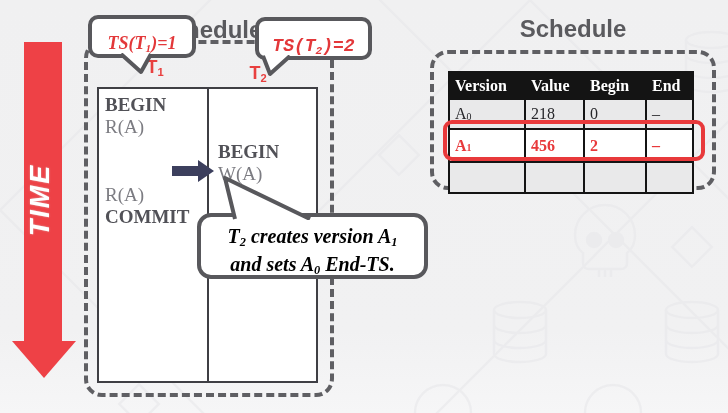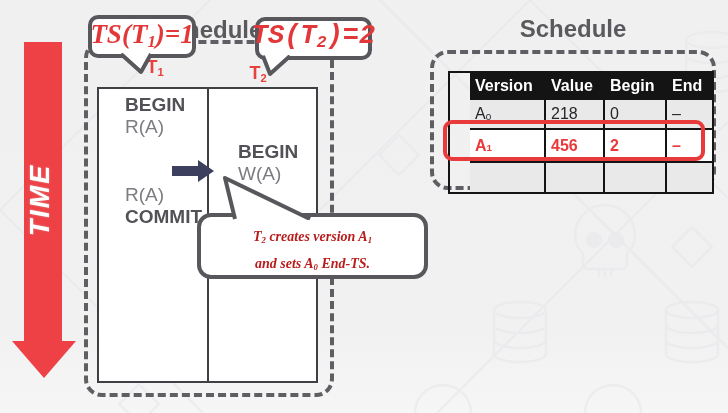--- a/index.html
+++ b/index.html
@@ -2,21 +2,21 @@
 <html><head>
 <meta charset="utf-8">
 <style>
   html,body { margin:0; padding:0; }
   .stage {
     position:relative; width:728px; height:413px; overflow:hidden;
     background:linear-gradient(180deg,#f0f0f1 0%,#f1f1f2 80%,#f6f6f7 100%);
     font-family:"Liberation Sans", sans-serif;
   }
   .abs { position:absolute; }
-  .mono { font-family:Liberation Sans, sans-serif;padding-left:20px; }
+  .mono { font-family:Liberation Serif, serif; }
   .serifI { font-family:"Liberation Serif","DejaVu Serif",serif; font-style:italic; font-weight:bold; }
 
   
   .bgpat { left:0; top:0; z-index:0; opacity:.55; }
 
   
   .time-arrow-svg { left:10px; top:42px; z-index:1; }
   .time-label {
     left:-37px; top:182px; width:160px; height:36px; z-index:2;
     transform:rotate(-90deg); text-align:center;
@@ -49,31 +49,31 @@
   .op-t1-read2  { left:105px; top:184px; }
   .op-t1-commit { left:105px; top:206px;text-align:right; }
   .op-t2-begin  { left:218px; top:141px; }
   .op-t2-write  { left:218px; top:163px; }
   .exec-arrow { left:172px; top:157px; z-index:3; }
 
   
   .bubble { background:#ffffff; border:4px solid #58585c; box-sizing:border-box; }
   .badge {
     z-index:6; border-radius:10px; text-align:center;
-    color:#e3383a; font-size:27px; display:flex; align-items:flex-start; justify-content:center;
+    color:#e3383a; font-size:18px; display:flex; align-items:flex-end; justify-content:center;
   }
   .badge1 { left:88px;  top:15px; width:108px; height:43px; }
   .badge2 { left:255px; top:17px; width:117px; height:43px;font-family:Liberation Mono, monospace; }
   .badge-tail { z-index:7; pointer-events:none; }
   .badge1-tail { left:115px; top:53px; }
   .badge2-tail { left:258px; top:55px; }
 
   .callout {
     left:197px; top:213px; width:231px; height:66px; z-index:4; border-radius:14px;
-    text-align:center; color:#b91c1c; font-size:14px; line-height:25px; padding-top:7px;
+    text-align:center; color:#000000; font-size:20px; line-height:25px; padding-top:7px;
   }
   .callout-tail { left:215px; top:176px; z-index:5; pointer-events:none; }
 
   
   .db-title { left:430px; top:15px; width:286px; z-index:2; text-align:center; font-size:24px; font-weight:bold; color:#5a5a5e; }
   .db-dash {
     left:430px; top:50px; width:286px; height:140px; z-index:1; box-sizing:border-box;
     border:4px dashed #5f5f63; border-radius:18px;
   }
   .db-table { left:448px; top:71px; z-index:2; border:2px solid #141414; }

